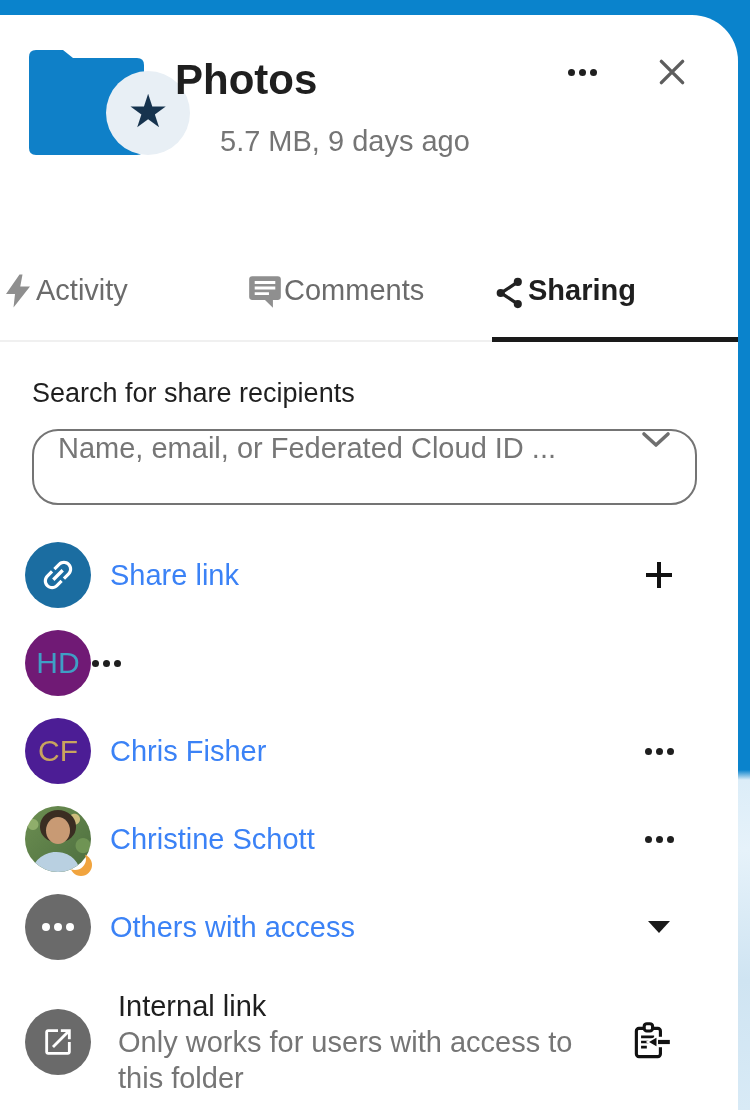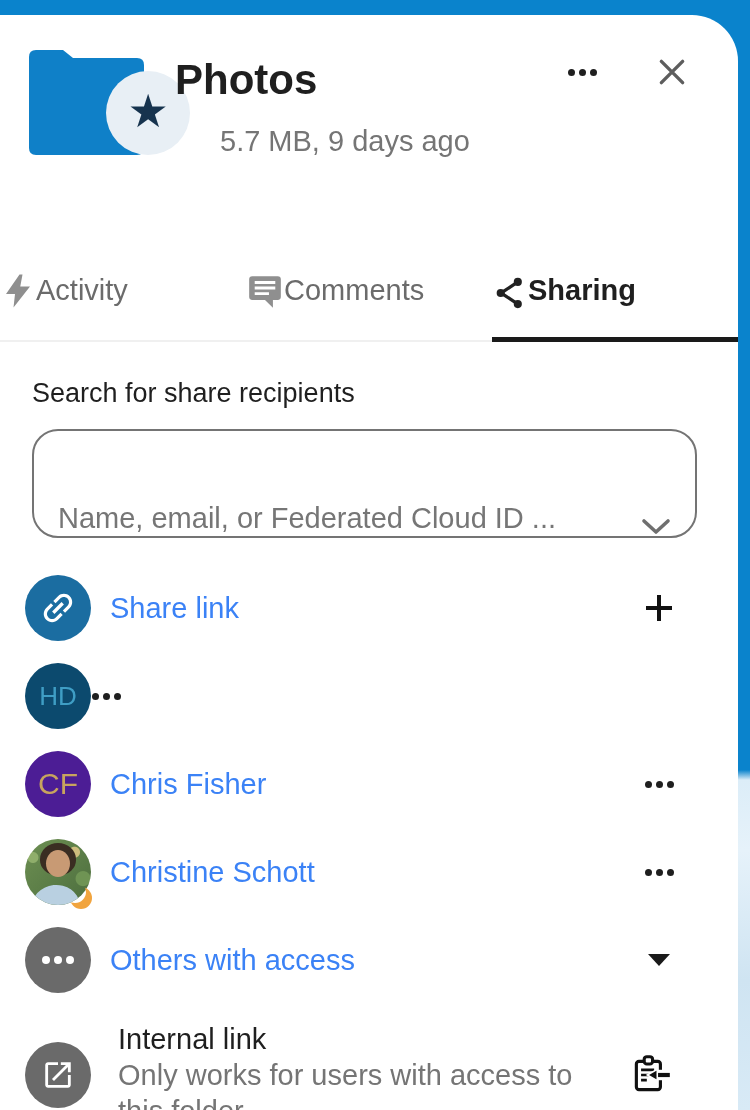--- a/index.html
+++ b/index.html
@@ -25,33 +25,33 @@
   
   .tabs{display:flex;border-bottom:2px solid #f0f0f0;height:115px;}
   .tab{flex:1;display:flex;flex-direction:row;align-items:center;position:relative;cursor:pointer;}
   .tab .tab-icon{height:48px;margin-top:8px;display:flex;align-items:flex-end;justify-content:center;}
   .tab .tab-label{margin-top:16px;font-size:29px;color:#6b6b6b;}
   .tab.active .tab-label{color:#1f1f1f;font-weight:700;}
   .tab.active::after{content:"";position:absolute;left:0;right:0;bottom:-2px;height:5px;background:#1a1a1a;}
   
   .search-section{margin:36px 41px 0 32px;}
   .search-label{font-size:27px;color:#1f1f1f;margin-bottom:20px;}
-  .search-box{height:109px;border:2px solid #747474;border-radius:26px;display:flex;
-    align-items:flex-end;padding:0 24px 0 22px;box-sizing:border-box;}
+  .search-box{height:76px;border:2px solid #747474;border-radius:26px;display:flex;
+    align-items:flex-start;padding:0 24px 0 22px;box-sizing:border-box;}
   .search-box input{flex:1;border:none;outline:none;font-size:29px;color:#333;
     font-family:inherit;background:transparent;}
   .search-box input::placeholder{color:#767676;}
   
   .share-list{margin-top:26px;}
   .row{display:flex;align-items:center;height:88px;padding:0 64px 0 25px;}
   .row.tall{height:126px;margin-top:8px;}
   .avatar{width:66px;height:66px;border-radius:50%;flex:0 0 66px;display:flex;
     align-items:center;justify-content:center;position:relative;}
   .avatar.link-bg{background:#1b6da1;}
-  .avatar.hd-bg{background:#0c4a6e;color:#3f9ec5;font-size:26px;}
+  .avatar.hd-bg{background:#701a75;color:#3f9ec5;font-size:30px;}
   .avatar.cf-bg{background:#4c1d95;color:#c8a45e;font-size:30px;}
   .avatar.gray-bg{background:#6a6a6a;}
   .avatar.photo{overflow:visible;}
   .photo-clip{position:absolute;inset:0;border-radius:50%;overflow:hidden;
     background:radial-gradient(circle at 75% 20%,#cdbd7d 0 5px,transparent 6px),
       radial-gradient(circle at 12% 28%,#8fae6b 0 5px,transparent 6px),
       radial-gradient(circle at 88% 60%,#6f9454 0 7px,transparent 8px),
       linear-gradient(135deg,#6d8f52,#4c6e3e);}
   .photo-clip .hair{position:absolute;left:15px;top:4px;width:36px;height:32px;
     background:#3a2d22;border-radius:50% 50% 46% 46%;}

